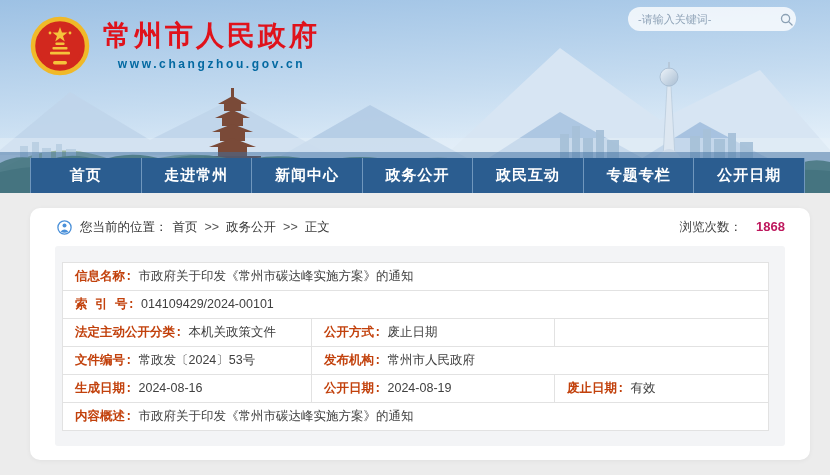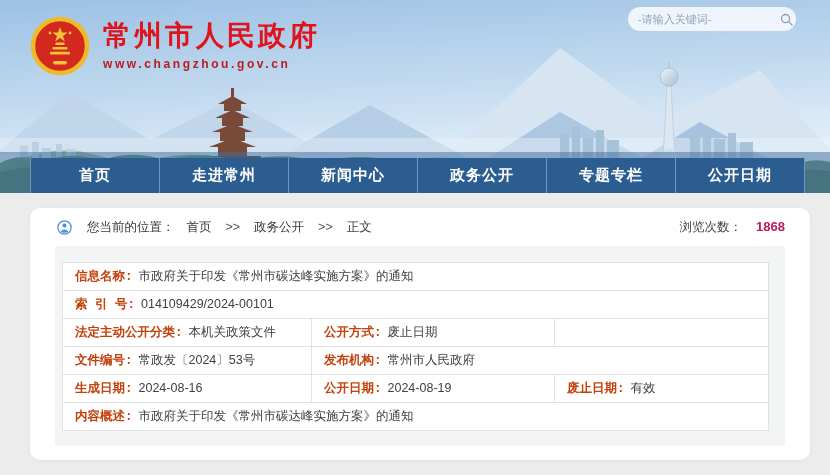--- a/index.html
+++ b/index.html
@@ -6,21 +6,21 @@
   html,body { width:830px; height:475px; overflow:hidden; }
   body { position:relative; background:#ececec; font-family:"Liberation Sans","DejaVu Sans",sans-serif; }
 
   
   .banner { position:absolute; top:0; left:0; width:830px; height:193px; overflow:hidden; }
   .banner-art { position:absolute; top:0; left:0; width:830px; height:193px; }
 
   .logo-group { position:absolute; top:16px; left:30px; display:flex; align-items:center; gap:13px; cursor:pointer; }
   .emblem { width:60px; height:60px; }
   .site-title { color:#e0121b; font-size:28px; font-weight:bold; letter-spacing:3px; line-height:1.1; }
-  .site-url { color:#b91c1c; font-size:12px; font-weight:bold; letter-spacing:2.6px; margin-top:5px; }
+  .site-url { color:#0369a1; font-size:12px; font-weight:bold; letter-spacing:2.6px; margin-top:5px;text-align:center; }
 
   .search-pill { position:absolute; top:7px; right:34px; width:168px; height:14px;
     background:rgba(255,255,255,0.78); border-radius:12px; display:flex; align-items:center; padding:12px 10px; }
   .search-pill input { flex:1; border:none; outline:none; background:transparent; font-size:11px; color:#55687c;
     font-family:"Liberation Sans",sans-serif; }
   .search-pill input::placeholder { color:#90a4b8; }
   .search-icon { width:13px; height:13px; cursor:pointer; flex:0 0 auto; }
 
   
   .nav { position:absolute; top:152px; left:0; width:830px; height:41px; background:rgba(62,110,160,0.50); }
@@ -28,21 +28,21 @@
   .nav-item { flex:1; background:#2b5d90; color:#fff; font-size:15px; font-weight:bold; letter-spacing:1px;
     display:flex; align-items:center; justify-content:center; cursor:pointer;
     border-right:1px solid rgba(170,198,226,0.55); }
   .nav-item:first-child { border-left:1px solid rgba(170,198,226,0.55); }
 
   
   .main-card { position:absolute; top:208px; left:30px; width:780px; height:252px; background:#ffffff;
     border-radius:10px; box-shadow:0 1px 5px rgba(0,0,0,0.05); }
 
   .breadcrumb-row { display:flex; align-items:center; height:38px; padding:0 25px 0 27px; }
-  .breadcrumb { display:flex; align-items:center; gap:12px; font-size:12.5px; color:#3a3a3a; }
+  .breadcrumb { display:flex; align-items:center; gap:5px; font-size:12.5px; color:#3a3a3a; }
   .crumb-icon { width:15px; height:15px; margin-right:3px; }
   .crumb-link { color:#3a3a3a; cursor:pointer; }
   .crumb-sep { color:#555; margin:0 2px; }
   .views { margin-left:auto; font-size:12.5px; color:#444; }
   .views b { color:#be185d; font-size:13px; margin-left:14px; }
 
   .inset { margin:0 25px; background:#f3f4f6; border-radius:3px; padding:16px 8px 15px 7px; }
 
   table.info { border-collapse:collapse; width:706px; background:#fff; table-layout:fixed; }
   table.info td { border:1px solid #e2e2e2; height:28px; padding:0 6px 0 12px; font-size:12.5px;
@@ -152,20 +152,21 @@
     </svg>
   </div>
 </div>
 
 <div class="nav">
   <div class="nav-inner">
     <div class="nav-item">首页</div>
     <div class="nav-item">走进常州</div>
     <div class="nav-item">新闻中心</div>
     <div class="nav-item">政务公开</div>
+    <div class="nav-item">政民互动</div>
     <div class="nav-item">专题专栏</div>
     <div class="nav-item">公开日期</div>
   </div>
 </div>
 
 <div class="main-card">
 
   <div class="breadcrumb-row">
     <div class="breadcrumb">
       <svg class="crumb-icon" viewBox="0 0 15 15">

